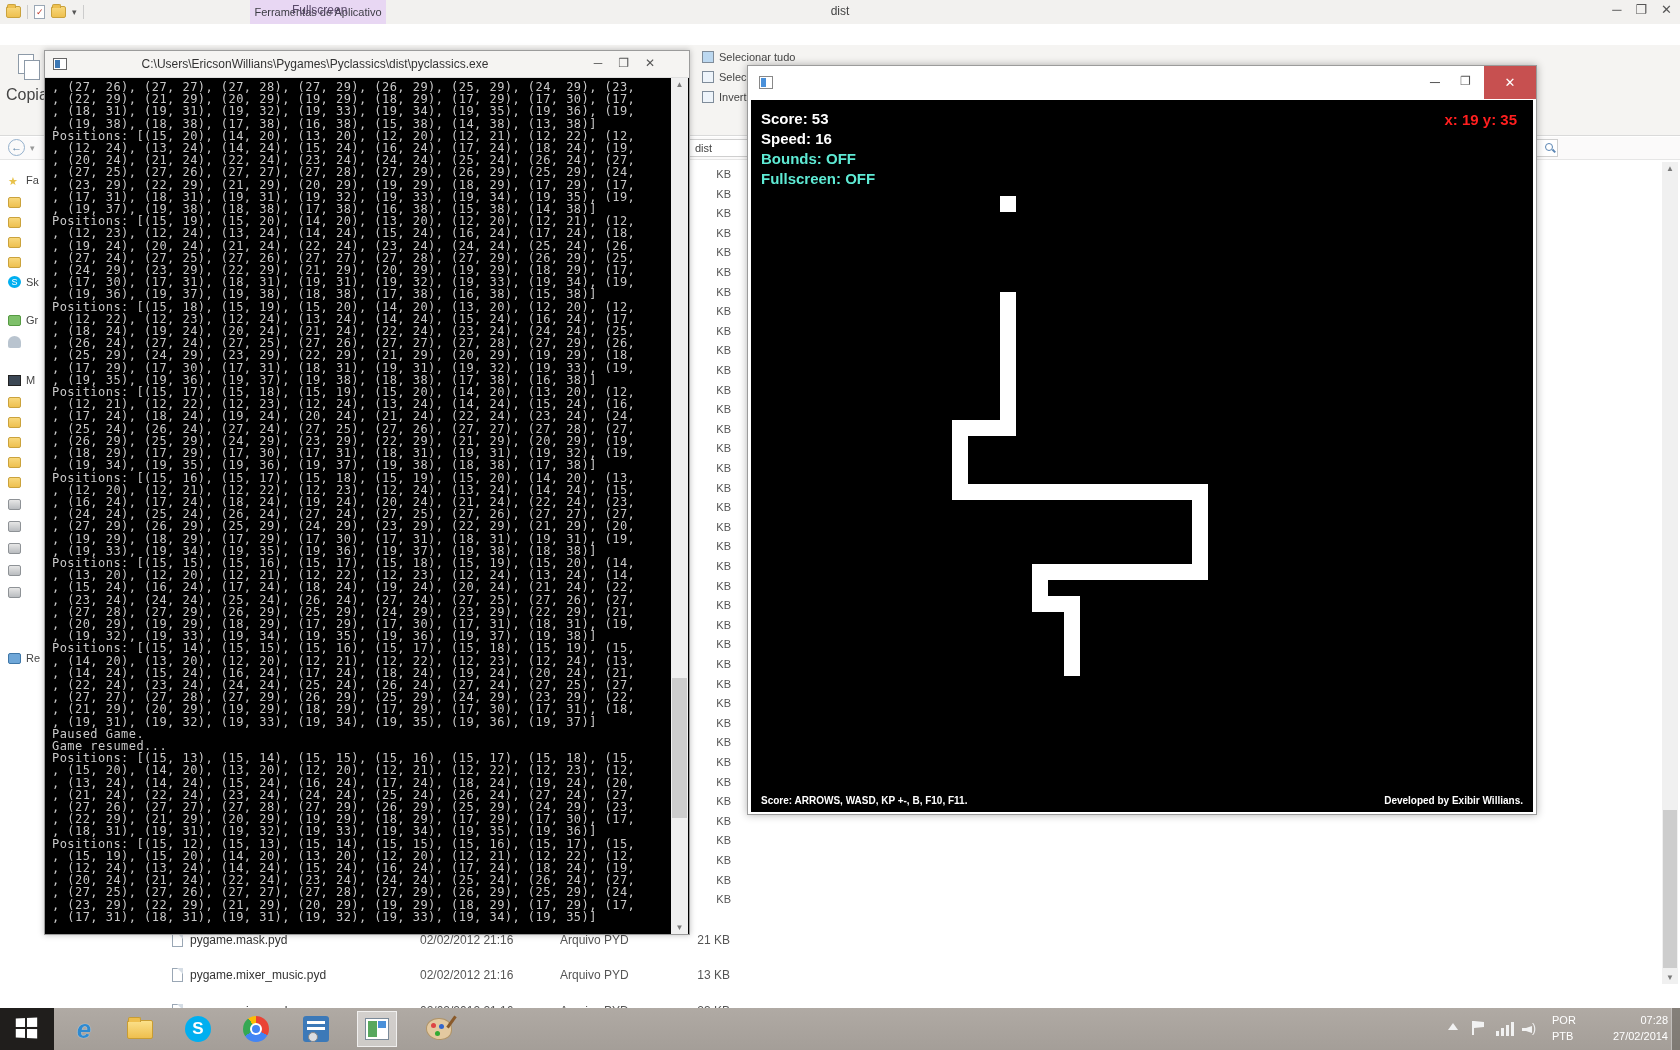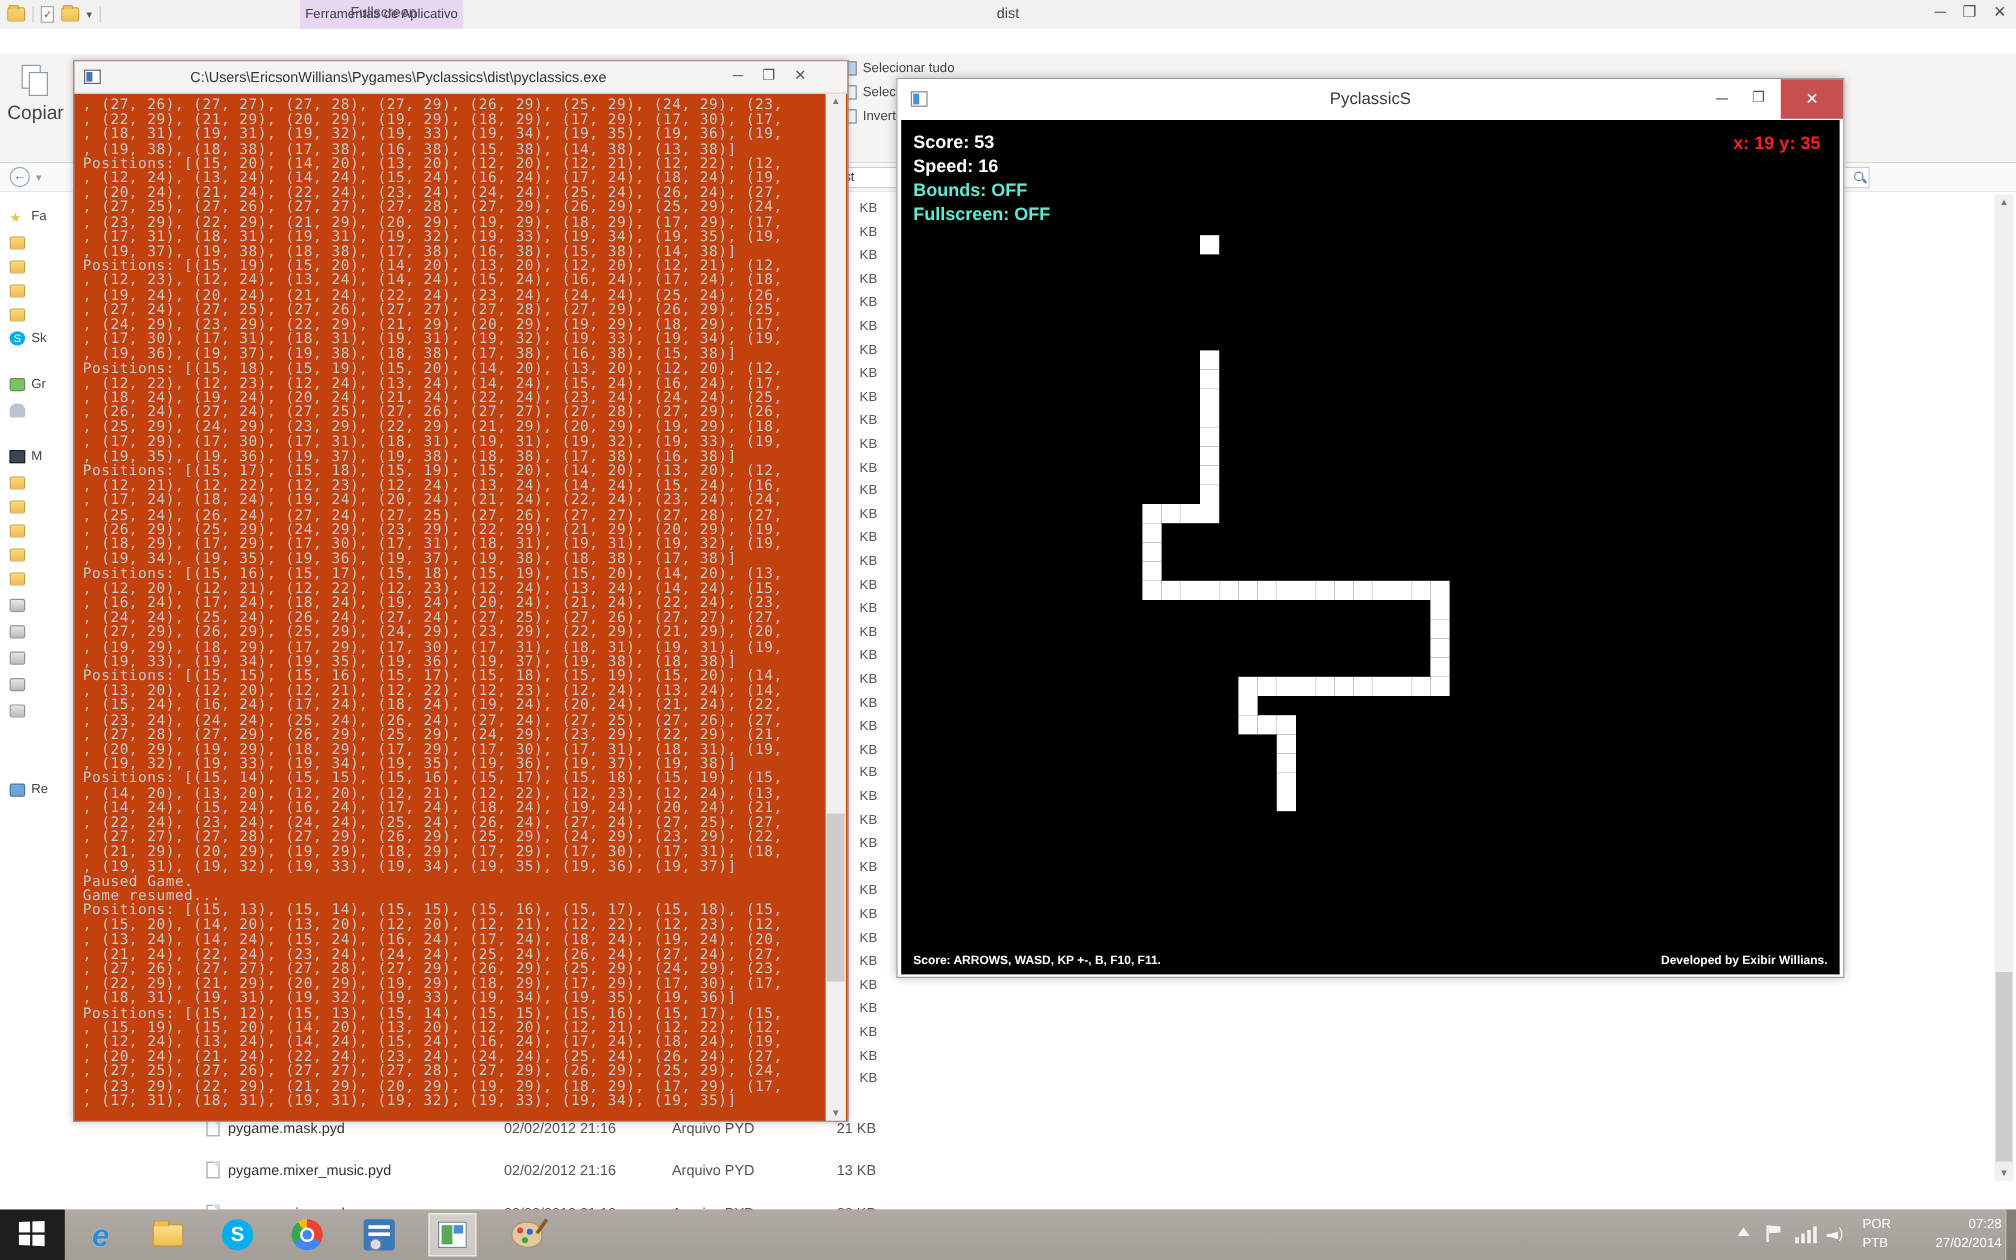--- a/index.html
+++ b/index.html
@@ -73,21 +73,21 @@
   .view-btn { width:20px; height:17px; border:1px solid transparent; position:relative; }
   .view-btn.active { background:#cfe4f7; border-color:#8fc0e8; }
   .vb-list:before { content:"☰"; font-size:10px; color:#4a6a8a; position:absolute; left:4px; top:2px; }
   .vb-thumb:before { content:""; position:absolute; left:3px; top:3px; width:13px; height:10px; background:linear-gradient(135deg,#7fb2e0 60%,#a8d08d 60%); border:1px solid #6a93b8; }
 
   #exp-scroll { left:1662px; top:162px; width:16px; height:822px; background:#f0f0f0; }
   .scr-arrow { position:absolute; left:0; width:16px; height:13px; color:#7a7a7a; font-size:8px; text-align:center; line-height:13px; }
   .scr-thumb { position:absolute; left:1px; width:14px; background:#cdcdcd; }
 
   
-  #console { left:61px; top:50px; width:646px; height:885px; background:#c2410c; border:1px solid #9b9b9b; box-shadow:0 0 6px rgba(0,0,0,.25); }
+  #console { left:44px; top:50px; width:646px; height:885px; background:#000000; border:1px solid #9b9b9b; box-shadow:0 0 6px rgba(0,0,0,.25); }
   #con-titlebar { left:0; top:0; width:644px; height:27px; background:#f5f4f2; border-bottom:1px solid #e0e0e0; }
   #con-icon { left:8px; top:7px; width:14px; height:12px; background:#fff; border:1px solid #666; }
   #con-icon:before { content:""; position:absolute; left:1px; top:1px; width:5px; height:8px; background:#3c78b4; }
   #con-title { left:30px; top:6px; width:480px; text-align:center; font-size:12px; color:#333; white-space:nowrap; overflow:hidden; }
   #con-btns { top:5px; right:34px; display:flex; gap:16px; font-size:12px; color:#555; }
   #con-text { left:7px; top:30px; width:612px; height:848px; overflow:hidden; font-family:"DejaVu Sans Mono",monospace; font-size:12px; letter-spacing:0.45px; line-height:12.2px; color:#c9c9c9; white-space:pre; }
   #con-scroll { right:1px; top:27px; width:17px; height:856px; background:#f0f0f0; }
 
   
   #game { left:747px; top:65px; width:790px; height:750px; background:#fff; border:1px solid #9b9b9b; box-shadow:0 0 8px rgba(0,0,0,.3); }
@@ -427,21 +427,20 @@
   <div id="con-scroll" class="abs">
     <div class="scr-arrow" style="top:0;width:17px">▲</div>
     <div class="scr-thumb" style="top:600px;height:140px;width:15px"></div>
     <div class="scr-arrow" style="bottom:0;width:17px">▼</div>
   </div>
 </div>
 
 <div id="game" class="abs">
   <div id="game-titlebar" class="abs">
     <div id="game-icon" class="abs"></div>
-    <div id="game-title" class="abs">PyclassicS</div>
     <div id="game-min" class="abs">─</div>
     <div id="game-max" class="abs">❐</div>
     <div id="game-close" class="abs">✕</div>
   </div>
   <div id="canvas" class="abs">
     <div class="hud" style="top:10px">Score: 53</div>
     <div class="hud" style="top:30px">Speed: 16</div>
     <div class="hud red" style="top:50px">Bounds: OFF</div>
     <div class="hud red" style="top:70px">Fullscreen: OFF</div>
     <div id="coords">x: 19 y: 35</div>

